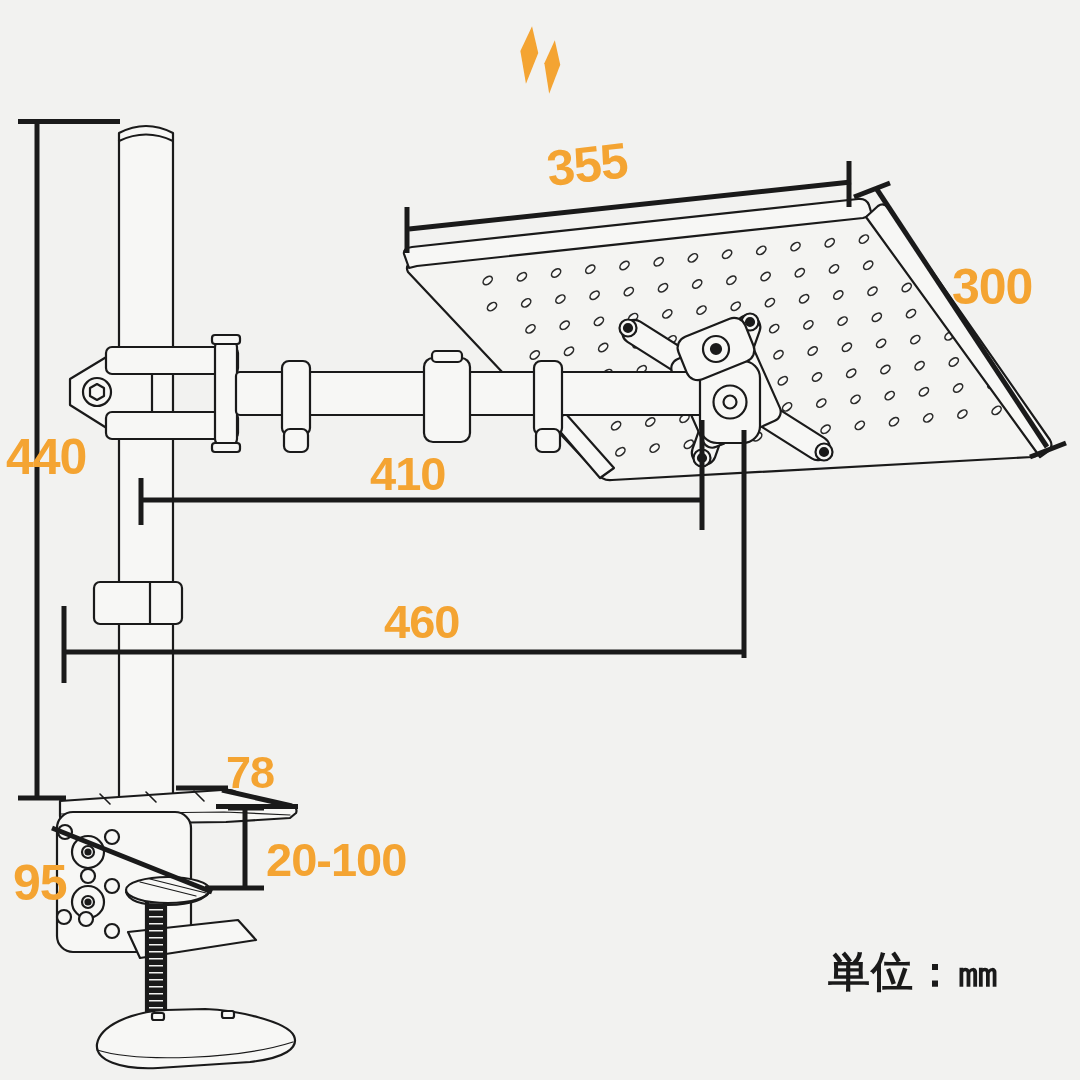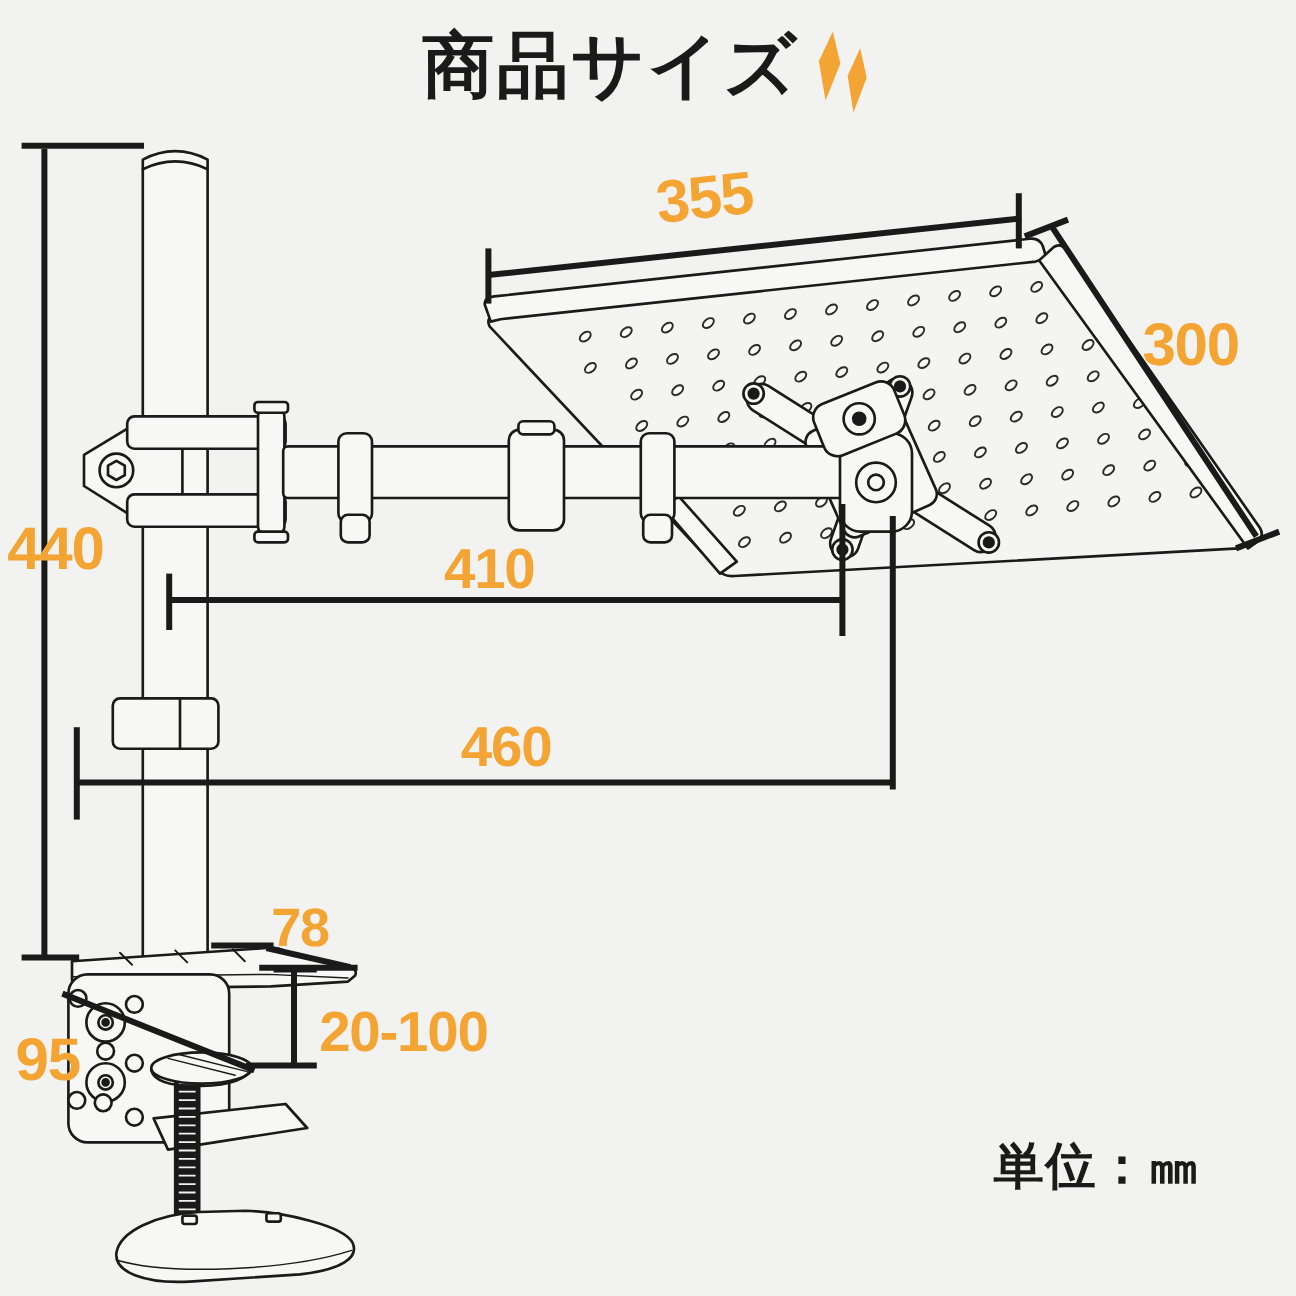--- a/index.html
+++ b/index.html
@@ -36,21 +36,20 @@
   }
   text.unit {
     fill:var(--ink); font-family:"Liberation Sans",sans-serif;
     font-weight:700; letter-spacing:1px;
   }
 </style>
 </head>
 <body>
 
 <div class="title-row">
-  <h1>商品サイズ</h1>
   <svg class="spark" width="52" height="78" viewBox="0 0 52 78" aria-hidden="true">
     <polygon points="15,4 24,30 15,62 6,30" transform="rotate(6 15 33)"></polygon>
     <polygon points="38,18 46,42 38,72 30,42" transform="rotate(6 38 45)"></polygon>
   </svg>
 </div>
 
 <svg class="canvas" width="1080" height="1080" viewBox="0 0 1080 1080">
 
   <g class="part">
     <path id="tray-plate" d="M415,262 L858,213 Q864,212 868,218 L1038,448 Q1041,456 1032,457

